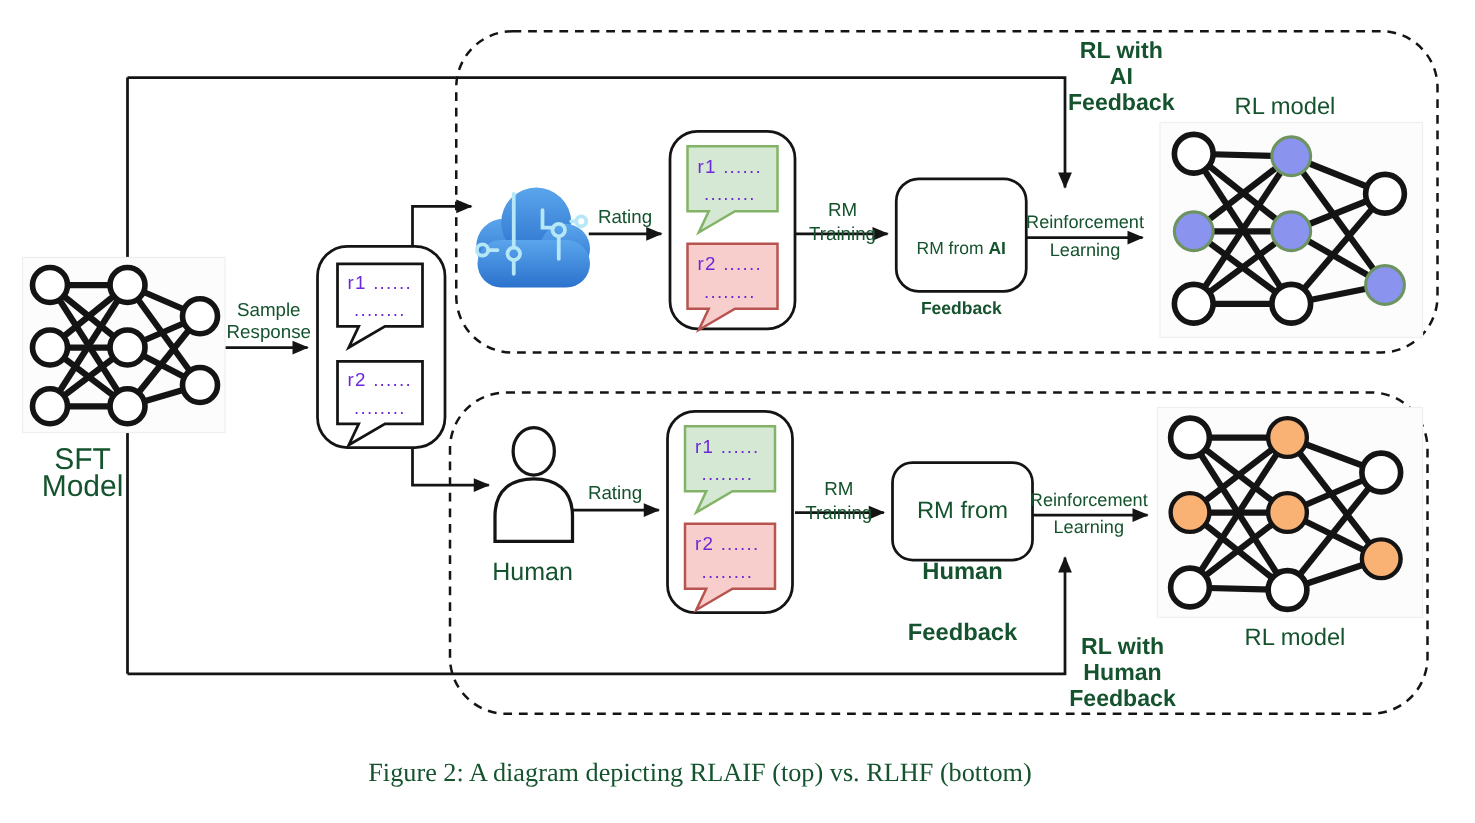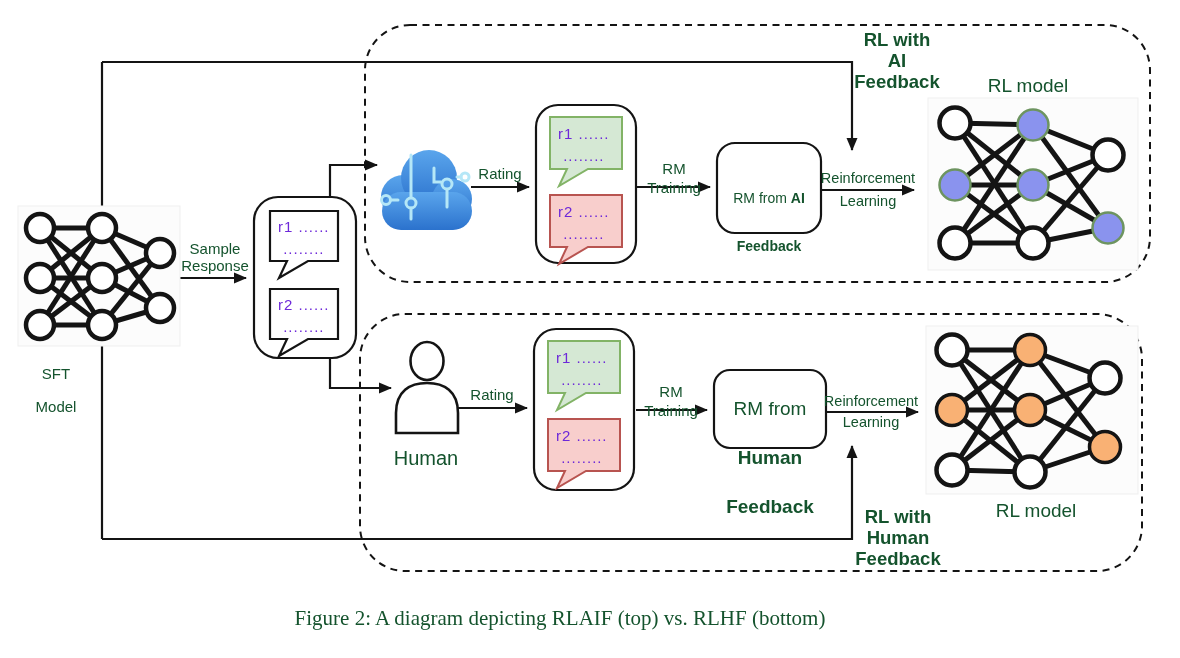--- a/index.html
+++ b/index.html
@@ -175,21 +175,21 @@
         <circle cx="952" cy="410" r="15.5" class="node-orange"></circle>
         <circle cx="952" cy="470" r="15.5" class="node-white"></circle>
         <circle cx="1030" cy="350" r="15.5" class="node-orange"></circle>
         <circle cx="1030" cy="410" r="15.5" class="node-orange"></circle>
         <circle cx="1030" cy="472" r="15.5" class="node-white"></circle>
         <circle cx="1105" cy="378" r="15.5" class="node-white"></circle>
         <circle cx="1105" cy="447" r="15.5" class="node-orange"></circle>
       </g>
   </svg>
 
-  <div class="lbl" style="left:56px;top:357px;font-size:15px;line-height:33px;">SFT
+  <div class="lbl" style="left:66px;top:357px;font-size:24px;line-height:22px;">SFT
 Model</div>
   <div class="lbl it" style="left:215px;top:240px;font-size:15px;line-height:17px;">Sample
 Response</div>
   <div class="lbl it" style="left:500px;top:165px;font-size:15px;">Rating</div>
   <div class="lbl it" style="left:492px;top:386px;font-size:15px;">Rating</div>
   <div class="lbl it" style="left:674px;top:159px;font-size:15px;line-height:19px;">RM
 Training</div>
   <div class="lbl it" style="left:671px;top:382px;font-size:15px;line-height:19px;">RM
 Training</div>
 

